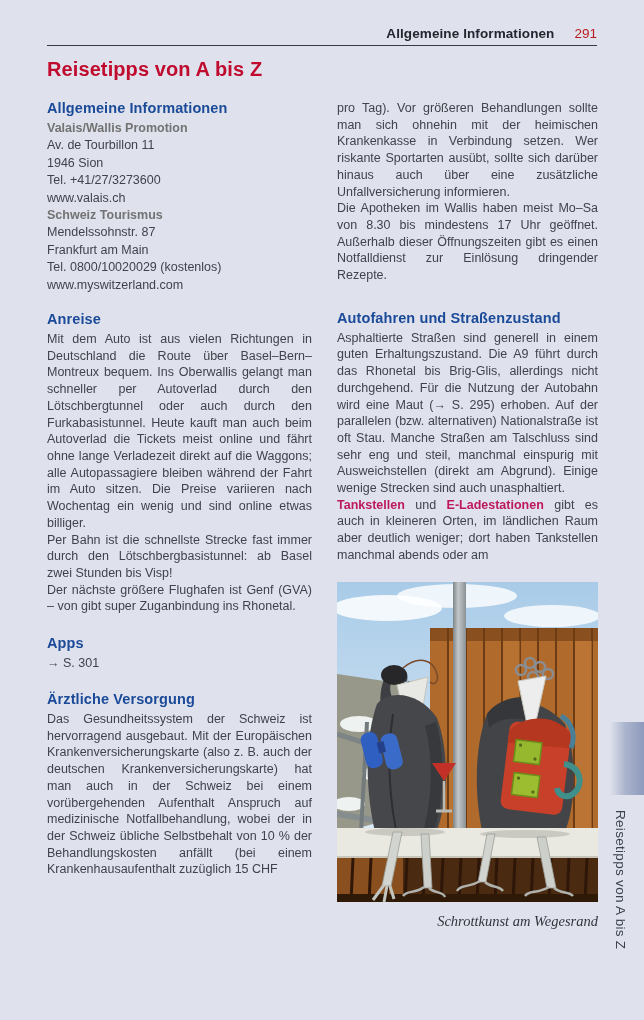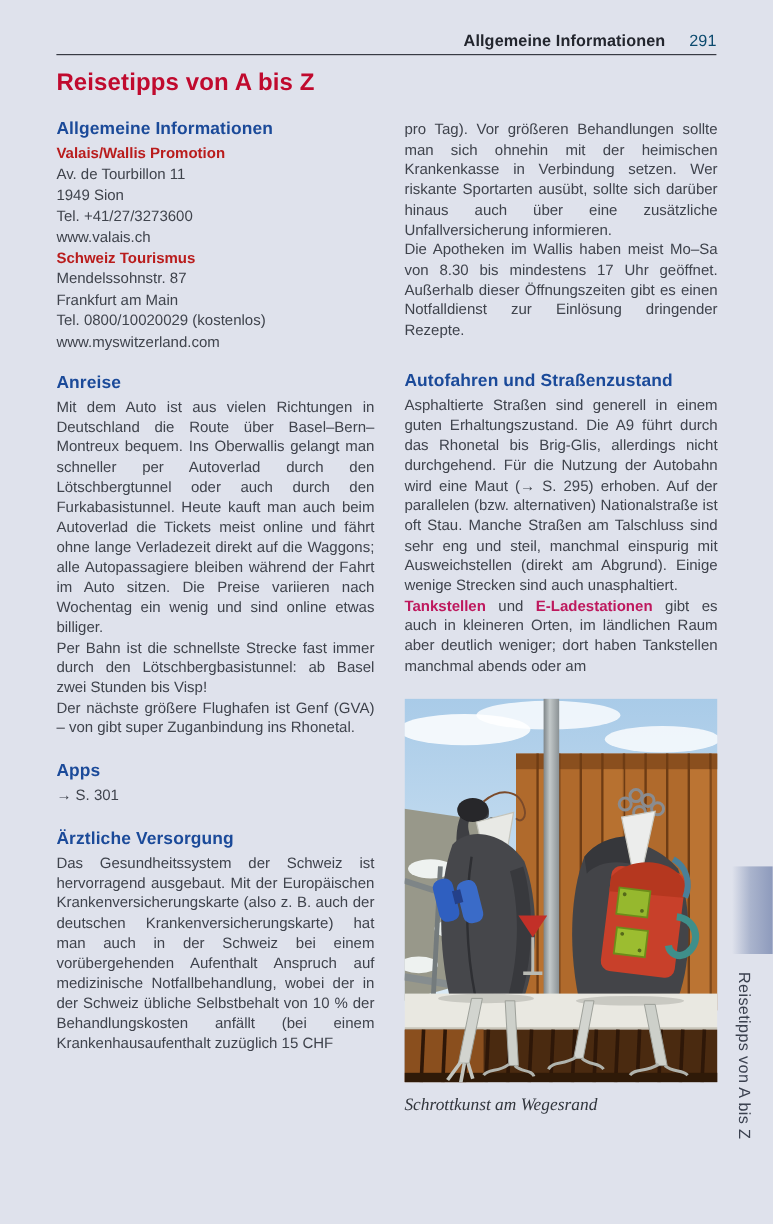--- a/index.html
+++ b/index.html
@@ -9,21 +9,21 @@
     font-family:"Liberation Sans",sans-serif;
     color:#3f434c;
     -webkit-font-smoothing:antialiased;
   }
   .page-header{
     position:absolute;left:47px;top:26px;width:550px;
     display:flex;justify-content:flex-end;align-items:baseline;gap:20px;
     border-bottom:1.6px solid #383b44;padding-bottom:4px;
   }
   .page-header .hdr-title{font-size:13.5px;font-weight:bold;color:#23262e;letter-spacing:.1px;}
-  .page-header .hdr-num{font-size:13.5px;color:#0c4a6e;}
+  .page-header .hdr-num{font-size:13.5px;color:#b91c1c;}
   h1.main-title{
     position:absolute;left:47px;top:58px;margin:0;
     font-size:20px;font-weight:bold;color:#c00a2e;letter-spacing:.1px;
   }
   .col{position:absolute;top:100px;}
   .col-left{left:47px;width:265px;}
   .col-right{left:337px;width:261px;}
   .sec-heading{
     font-size:14.5px;font-weight:bold;color:#1b4a99;
     margin:0 0 4px 0;letter-spacing:.1px;
@@ -31,29 +31,29 @@
   .section{margin:0 0 16px 0;}
   .sec-anreise{margin-top:17px;}
   .sec-apps{margin-top:20px;}
   .sec-aerztliche{margin-top:19px;}
   .sec-autofahren{margin-top:26px;}
   p.body{
     margin:0;font-size:12.5px;line-height:16.7px;
     text-align:justify;hyphens:auto;-webkit-hyphens:auto;
   }
   .addr-line{font-size:12.5px;line-height:17.4px;}
-  .addr-name{font-weight:bold;color:#b91c1c;}
+  .addr-name{font-weight:bold;color:#737373;}
   .addr-web{}
   .ref-line{font-size:12.5px;line-height:17px;}
   .bold-run{font-weight:bold;color:#be185d;}
   .photo-wrap{margin-top:18px;width:261px;height:320px;overflow:hidden;}
   .photo-wrap svg{display:block;}
   .photo-caption{
     margin:11px 0 0 0;font-family:"Liberation Serif",serif;font-style:italic;
-    font-size:14.5px;color:#31353c;
+    font-size:14.5px;color:#31353c;text-align:right;
   }
   .side-tab{
     position:absolute;left:610px;top:722px;width:34px;height:73px;
     background:linear-gradient(to right,#dfe2ec 0%,#aab4cd 45%,#8d9abc 100%);
   }
   .side-tab-label{
     position:absolute;left:613px;top:810px;height:200px;
     writing-mode:vertical-rl;text-orientation:mixed;
     font-size:13.5px;color:#3b414f;letter-spacing:.3px;white-space:nowrap;
   }
@@ -67,21 +67,21 @@
 </header>
 
 <h1 class="main-title">Reisetipps von A bis Z</h1>
 
 <div class="col col-left">
 
   <div class="section">
     <div class="sec-heading">Allgemeine Informationen</div>
     <div class="addr-line addr-name">Valais/Wallis Promotion</div>
     <div class="addr-line">Av. de Tourbillon 11</div>
-    <div class="addr-line">1949 Sion</div>
+    <div class="addr-line">1946 Sion</div>
     <div class="addr-line">Tel. +41/27/3273600</div>
     <div class="addr-line addr-web">www.valais.ch</div>
     <div class="addr-line addr-name">Schweiz Tourismus</div>
     <div class="addr-line">Mendelssohnstr. 87</div>
     <div class="addr-line">Frankfurt am Main</div>
     <div class="addr-line">Tel. 0800/10020029 (kostenlos)</div>
     <div class="addr-line addr-web">www.myswitzerland.com</div>
   </div>
 
   <div class="section sec-anreise">

